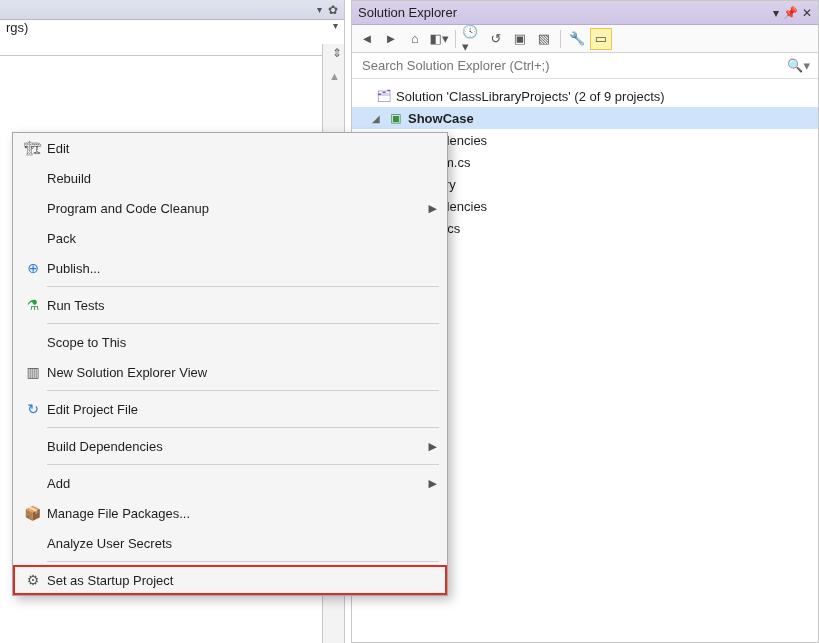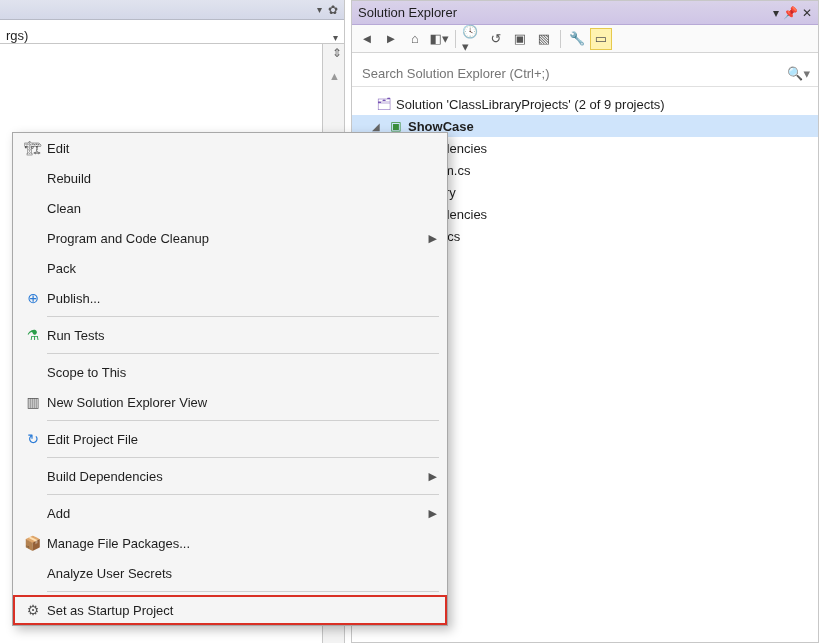--- a/index.html
+++ b/index.html
@@ -24,23 +24,23 @@
     border-right: 1px solid #c7c7c7;
   }
   .editor-topbar {
     height: 20px;
     background: linear-gradient(#e0e3ee,#d4d8e8);
     border-bottom: 1px solid #b7bac6;
     display:flex; justify-content:flex-end; align-items:center;
     gap:6px; padding:0 6px;
   }
   .editor-dropdown {
-    height: 24px;
+    height: 36px;
     border-bottom:1px solid #c7c7c7;
-    display:flex; align-items:flex-end; padding:0 6px;
+    display:flex; align-items:flex-start; padding:0 6px;
     justify-content:space-between;
   }
   .editor-dropdown .dd-arrow { color:#555; font-size:10px; }
   .editor-gutter {
     position:absolute; right:0; top:44px; width:22px; bottom:0;
     background:#f3f3f3; border-left:1px solid #c7c7c7;
   }
   .split-grip {
     position:absolute; right:2px; top:46px; font-size:12px; color:#666;
   }
@@ -74,21 +74,20 @@
   .tb-btn {
     width:22px; height:22px; display:flex; align-items:center; justify-content:center;
     color:#555; font-size:13px; border:1px solid transparent;
   }
   .tb-btn.active { background:#fff3b0; border-color:#e6c94d; }
   .tb-sep { width:1px; height:18px; background:#ccc; margin:0 3px; }
   .sx-search {
     height:26px; border-bottom:1px solid #e0e0e0;
     display:flex; align-items:center; padding:0 8px;
     justify-content:space-between;
-    margin-top:8px;
   }
   .sx-search input {
     border:none; outline:none; flex:1; font-size:13px; color:#777;
     background:transparent;
   }
   .sx-tree { padding:6px 0; }
   .tree-row {
     display:flex; align-items:center; height:22px;
     padding-left:8px; gap:4px;
   }
@@ -201,24 +200,20 @@
   <div class="ctx-row">
     <span class="ctx-icon">🏗</span>
     <span class="ctx-label">Edit</span>
   </div>
   <div class="ctx-row">
     <span class="ctx-icon"></span>
     <span class="ctx-label">Rebuild</span>
   </div>
   <div class="ctx-row">
     <span class="ctx-icon"></span>
-    <span class="ctx-label">Clean</span>
-  </div>
-  <div class="ctx-row">
-    <span class="ctx-icon"></span>
     <span class="ctx-label">Program and Code Cleanup</span>
     <span class="ctx-sub">▶</span>
   </div>
   <div class="ctx-row">
     <span class="ctx-icon"></span>
     <span class="ctx-label">Pack</span>
   </div>
   <div class="ctx-row">
     <span class="ctx-icon" style="color:#2b7bd6;">⊕</span>
     <span class="ctx-label">Publish...</span>

